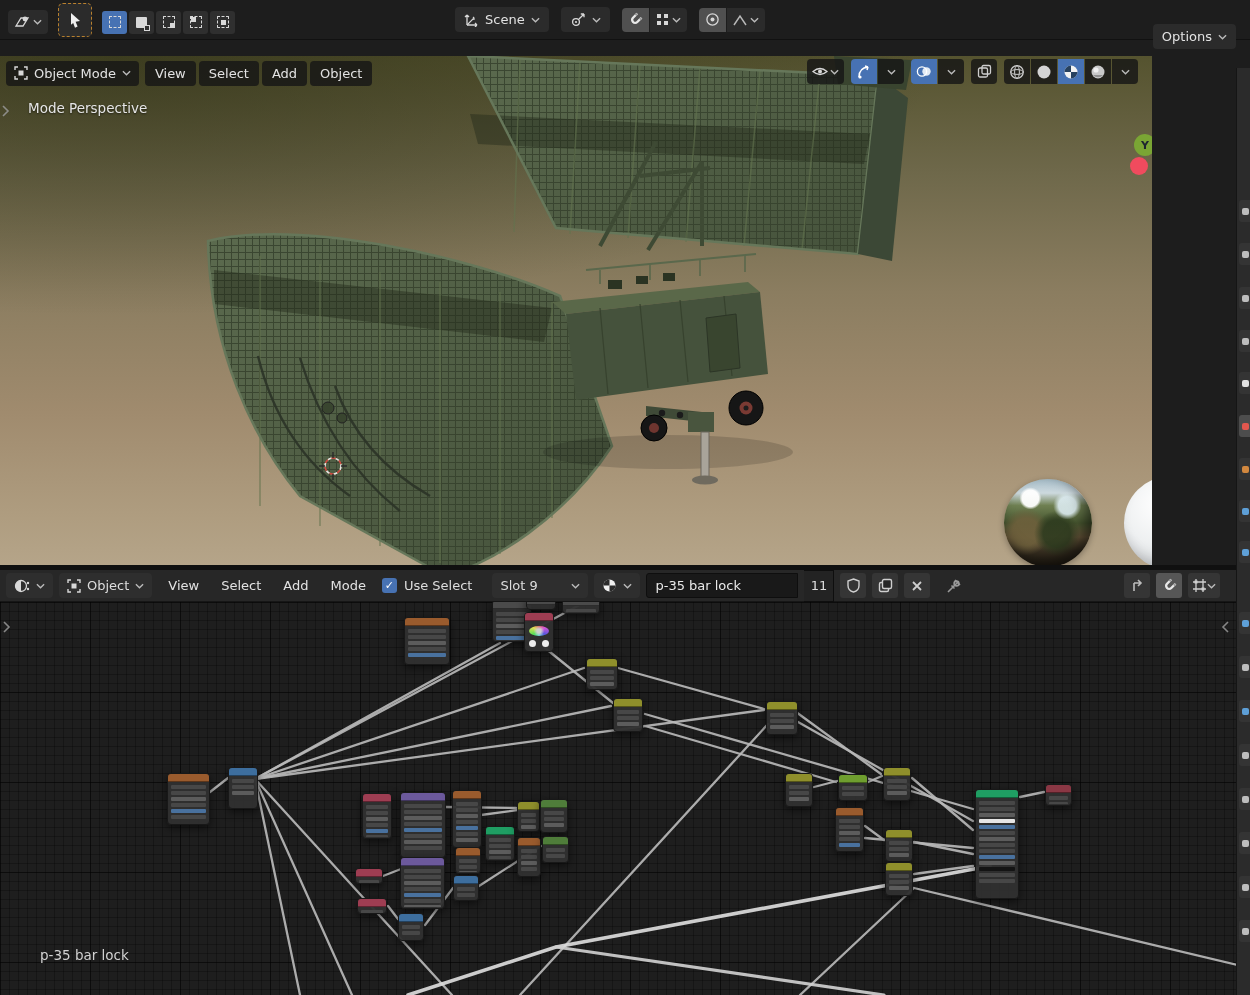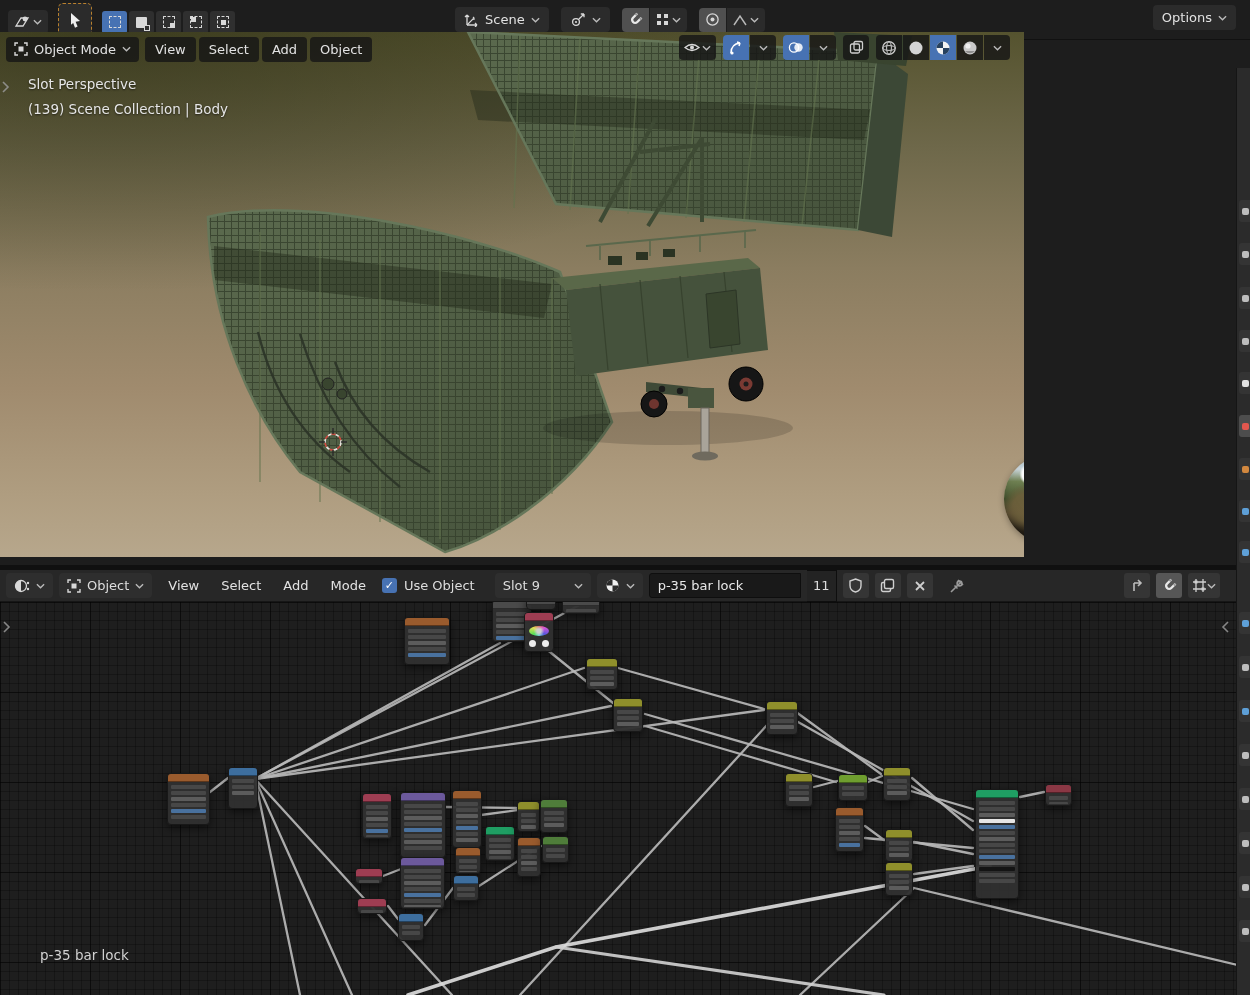--- a/index.html
+++ b/index.html
@@ -16,24 +16,24 @@
   #tool-active{width:34px;height:34px;margin-top:-4px;border:1.5px dashed #b8802e;border-radius:5px;background:#2b2b2b;display:grid;place-items:center;}
   .selgroup{display:flex;gap:2px;}
   .selmode{width:25px;height:23px;border-radius:3px;background:#2f2f2f;display:grid;place-items:center;}
   .selmode.on{background:#4772b3;}
   .dashedbox{width:12px;height:12px;border:1px dashed #d8d8d8;border-radius:1px;}
   .solidbox{width:11px;height:11px;background:#d8d8d8;border-radius:1px;position:relative;}
   .solidbox .mini{position:absolute;right:-3px;bottom:-3px;width:6px;height:6px;background:#2f2f2f;border:1px solid #d8d8d8;}
   .dashedbox .fill{width:5px;height:5px;background:#d8d8d8;margin:3px;}
   #tb-center{position:absolute;left:455px;top:7px;display:flex;align-items:center;gap:12px;}
   .grp{display:flex;gap:1px;}
-  #tb-right{position:absolute;right:14px;top:5px;}
+  #tb-right{position:absolute;right:14px;top:24px;}
 
   
-  #viewport{position:absolute;left:0;top:32px;width:1024px;height:525px;overflow:hidden;
+  #viewport{position:absolute;left:0;top:56px;width:1152px;height:525px;overflow:hidden;
     background:
       radial-gradient(130% 90% at 10% 0%, rgba(40,42,18,.55) 0%, rgba(40,42,18,0) 55%),
       linear-gradient(180deg,#55532f 0%,#6e684a 22%,#8b7d60 45%,#a08b6e 68%,#af9d80 88%,#b7a78c 100%); padding-left: 45px;}
   #scene{position:absolute;left:0;top:0;}
   #vp-header{position:absolute;left:0;top:3px;width:100%;height:28px;display:flex;align-items:center;padding:0 6px;gap:6px;}
   .vpill{display:inline-flex;align-items:center;gap:6px;background:rgba(22,22,22,.82);border-radius:4px;height:25px;padding:0 8px;color:#e2e2e2;font-size:13px;}
   .menu{height:25px;line-height:25px;padding:0 10px;border-radius:4px;background:rgba(22,22,22,.82);color:#e2e2e2;font-size:13px;}
   .menu.flat{background:transparent;}
   #vp-right{position:absolute;right:14px;top:3px;display:flex;align-items:center;gap:7px;}
   .ibtn{display:inline-flex;align-items:center;justify-content:center;gap:2px;background:rgba(22,22,22,.82);border-radius:4px;height:25px;padding:0 5px;min-width:26px;}
@@ -381,22 +381,21 @@
         </div>
         <div class="ibtn">
             <svg class="chev" viewBox="0 0 10 6">
               <path d="M1 1l4 4 4-4" stroke="#bbb" fill="none" stroke-width="1.5"></path>
             </svg>
           </div>
       </div>
     </div>
 
     <div id="vp-overlay">
-      <div>Slot Perspective</div>
-      <div>(139) Scene Collection | Body</div>
+      <div>Mode Perspective</div>
     </div>
 
     <svg class="edge-chev" style="left:1px;top:48px;" width="9" height="14">
         <path d="M2 2 L7 7 L2 12" stroke="#999" stroke-width="1.6" fill="none"></path>
       </svg>
     <svg class="edge-chev" style="left:1221px;top:50px;" width="9" height="14">
         <path d="M7 2 L2 7 L7 12" stroke="#999" stroke-width="1.6" fill="none"></path>
       </svg>
 
     <div id="gizmo">
@@ -473,21 +472,21 @@
         </svg>
     </div>
     <div id="ne-menus" style="display:flex;gap:2px;">
         <div class="menu flat">View</div>
         <div class="menu flat">Select</div>
         <div class="menu flat">Add</div>
         <div class="menu flat">Mode</div>
       </div>
     <div id="use-nodes">
       <div class="cb">✓</div>
-      <span>Use Object</span>
+      <span>Use Select</span>
     </div>
     <div class="nh-dd" style="margin-left:14px;min-width:96px;justify-content:space-between;">
       <span>Slot 9</span>
       <svg class="chev" viewBox="0 0 10 6">
           <path d="M1 1l4 4 4-4" stroke="#bbb" fill="none" stroke-width="1.5"></path>
         </svg>
     </div>
     <div class="nh-dd">
       <svg width="15" height="15" viewBox="0 0 15 15">
           <circle cx="7.5" cy="7.5" r="6" fill="#f0f0f0"></circle>

